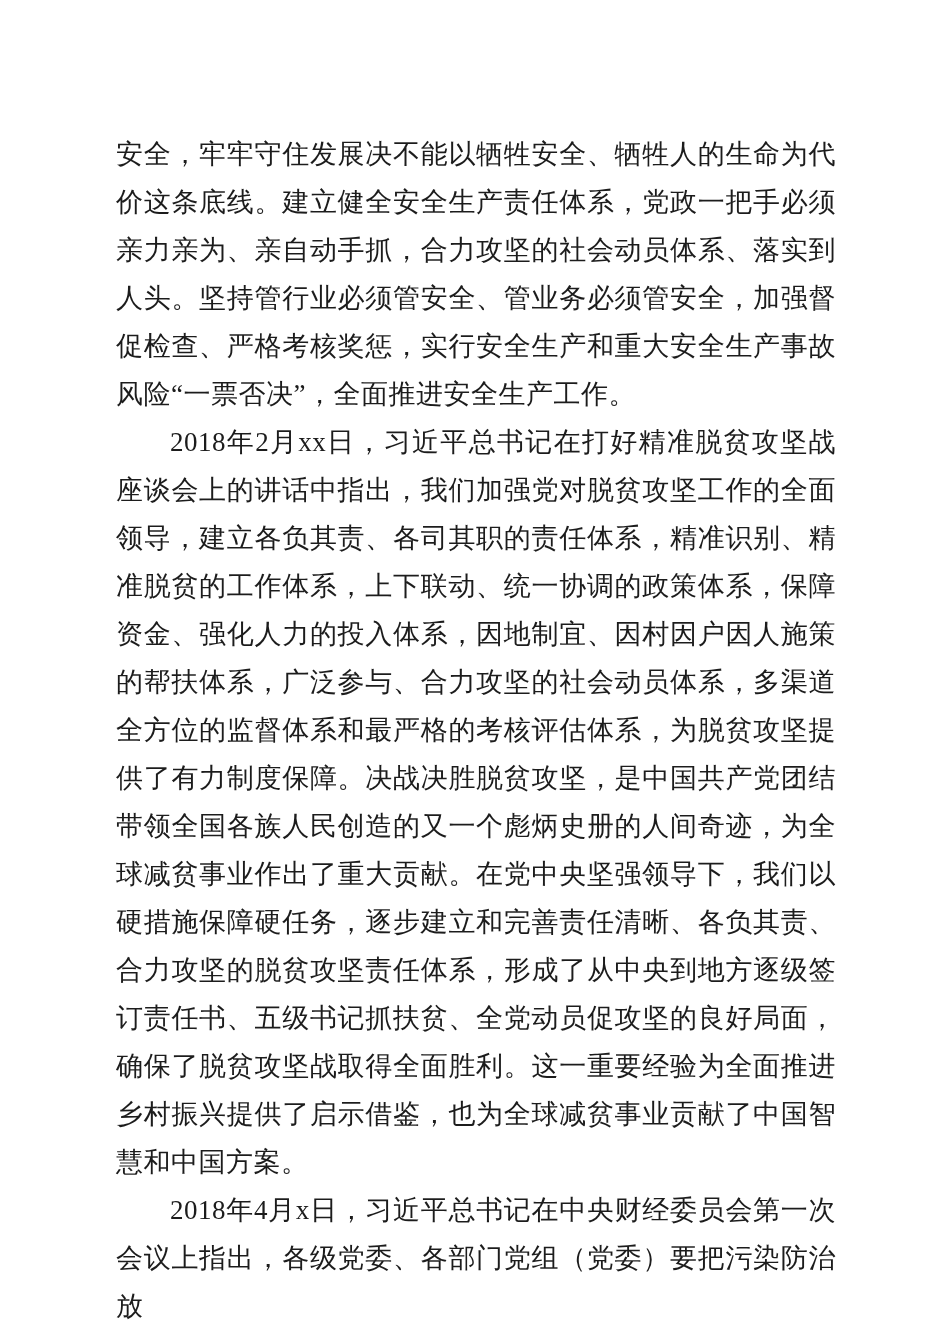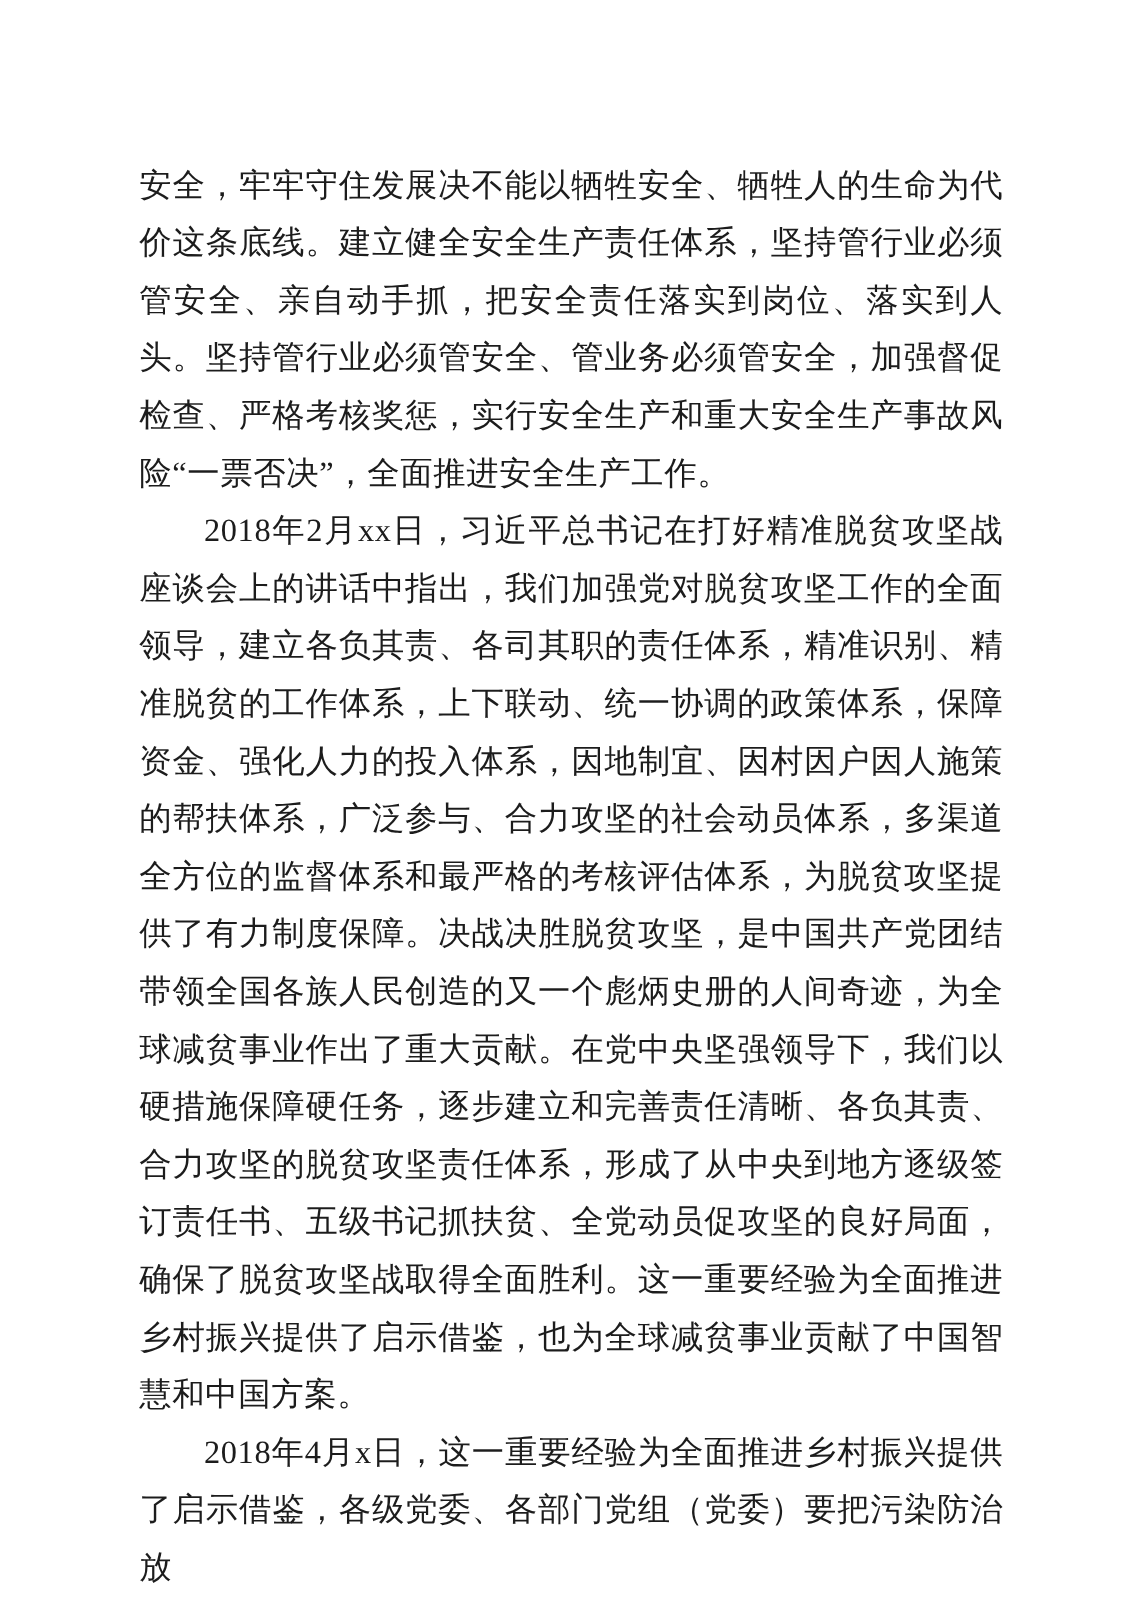--- a/index.html
+++ b/index.html
@@ -29,17 +29,17 @@
   }
   .para.indent {
     text-indent: 2em;
   }
 </style>
 </head>
 <body>
 
 <div class="page" style="background: rgb(255, 255, 255); color: rgb(28, 28, 28);">
   <div class="content">
-      <p class="para">安全，牢牢守住发展决不能以牺牲安全、牺牲人的生命为代价这条底线。建立健全安全生产责任体系，坚持管行业必须管安全、亲自动手抓，把安全责任落实到岗位、落实到人头。坚持管行业必须管安全、管业务必须管安全，加强督促检查、严格考核奖惩，实行安全生产和重大安全生产事故风险“一票否决”，全面推进安全生产工作。</p>
+      <p class="para">安全，牢牢守住发展决不能以牺牲安全、牺牲人的生命为代价这条底线。建立健全安全生产责任体系，党政一把手必须亲力亲为、亲自动手抓，合力攻坚的社会动员体系、落实到人头。坚持管行业必须管安全、管业务必须管安全，加强督促检查、严格考核奖惩，实行安全生产和重大安全生产事故风险“一票否决”，全面推进安全生产工作。</p>
       <p class="para indent">2018年2月xx日，习近平总书记在打好精准脱贫攻坚战座谈会上的讲话中指出，我们加强党对脱贫攻坚工作的全面领导，建立各负其责、各司其职的责任体系，精准识别、精准脱贫的工作体系，上下联动、统一协调的政策体系，保障资金、强化人力的投入体系，因地制宜、因村因户因人施策的帮扶体系，广泛参与、合力攻坚的社会动员体系，多渠道全方位的监督体系和最严格的考核评估体系，为脱贫攻坚提供了有力制度保障。决战决胜脱贫攻坚，是中国共产党团结带领全国各族人民创造的又一个彪炳史册的人间奇迹，为全球减贫事业作出了重大贡献。在党中央坚强领导下，我们以硬措施保障硬任务，逐步建立和完善责任清晰、各负其责、合力攻坚的脱贫攻坚责任体系，形成了从中央到地方逐级签订责任书、五级书记抓扶贫、全党动员促攻坚的良好局面，确保了脱贫攻坚战取得全面胜利。这一重要经验为全面推进乡村振兴提供了启示借鉴，也为全球减贫事业贡献了中国智慧和中国方案。</p>
-      <p class="para indent">2018年4月x日，这一重要经验为全面推进乡村振兴提供了启示借鉴，各级党委、各部门党组（党委）要把污染防治放</p>
+      <p class="para indent">2018年4月x日，习近平总书记在中央财经委员会第一次会议上指出，各级党委、各部门党组（党委）要把污染防治放</p>
     </div>
 </div>
 
 </body></html>

